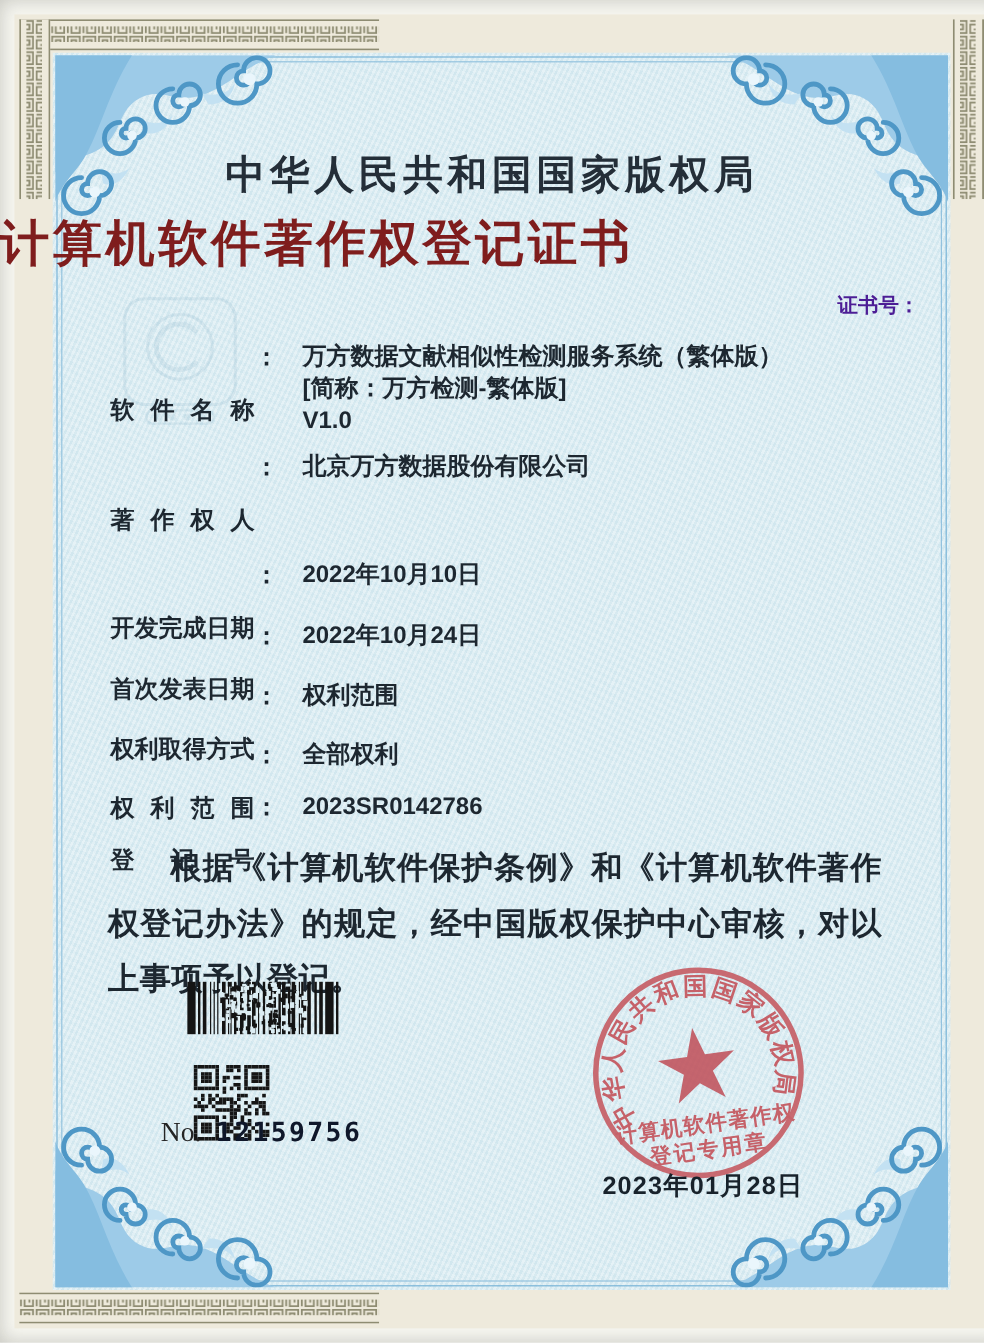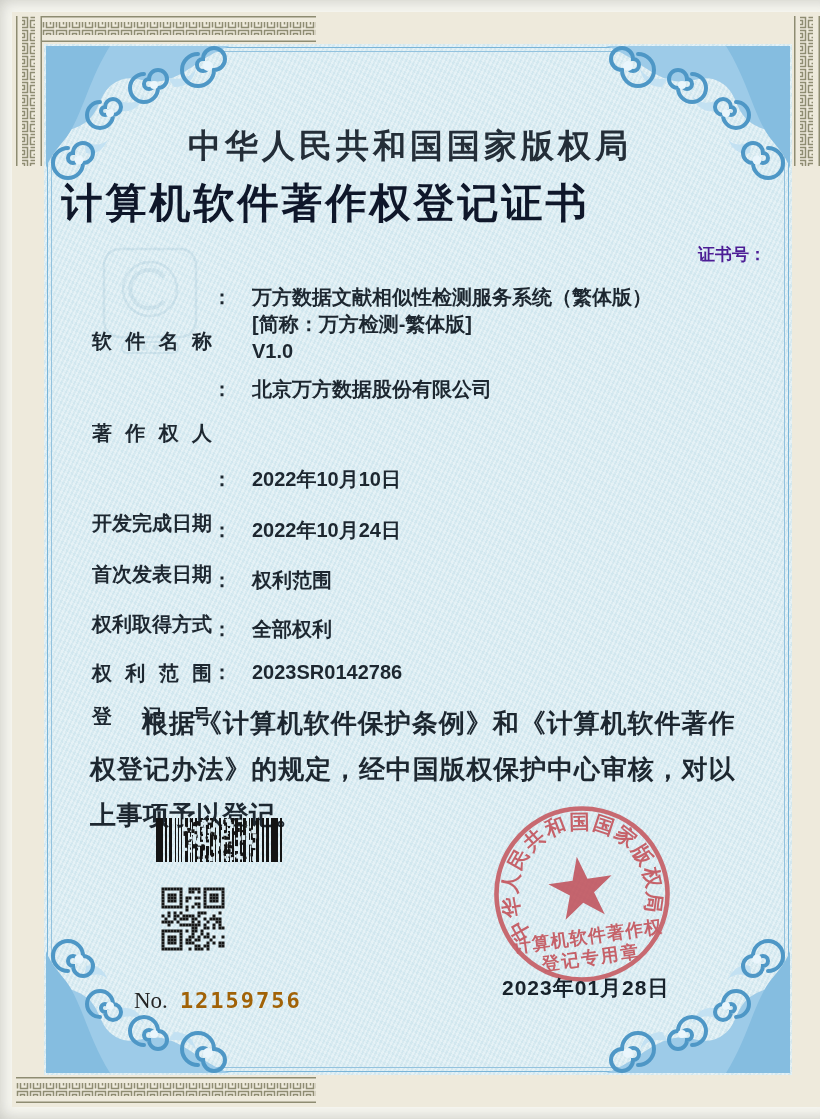--- a/index.html
+++ b/index.html
@@ -30,48 +30,48 @@
   .corner.bl{bottom:46px;left:46px;transform:scaleY(-1);}
   .corner.br{bottom:46px;right:46px;transform:scale(-1,-1);}
   .emblem{position:absolute;left:100px;top:246px;opacity:.5;}
 
   .authority{
     position:absolute;top:124px;left:0;width:820px;text-align:center;
     font-family:"Liberation Serif",serif;font-weight:700;
     font-size:33px;letter-spacing:4px;color:#242e38;
   }
   .certtitle{
-    position:absolute;top:176px;left:0;width:651px;text-align:center;
+    position:absolute;top:176px;left:0;width:651px;
     font-family:"Liberation Serif",serif;font-weight:700;
-    font-size:41px;letter-spacing:3px;color:#0f172a;
+    font-size:41px;letter-spacing:3px;color:#7f1d1d;
   }
   .certno{
     position:absolute;top:243px;right:70px;
     font-size:17px;font-weight:700;color:#4c1d95;
     display:flex;gap:14px;
   }
   .frow{position:absolute;left:92px;display:flex;align-items:flex-start;color:#1d2730;}
   .flabel{
     display:inline-block;width:120px;font-size:20px;font-weight:700;
     text-align:justify;text-align-last:justify;white-space:nowrap;margin-top:44px;
   }
   .fcolon{font-size:20px;font-weight:700;margin:0 6px 0 0;}
   .fvalue{font-size:20px;font-weight:600;line-height:27px;margin-left:14px;white-space:nowrap;}
   .statement{
     position:absolute;top:700px;left:90px;width:645px;
     font-size:26px;font-weight:600;line-height:46px;color:#1d2730;
     text-indent:2em;text-align:justify;letter-spacing:.5px;
   }
   .barcode{position:absolute;left:156px;top:818px;}
   .qrcode{position:absolute;left:160px;top:886px;}
-  .serial{position:absolute;left:134px;top:988px;display:flex;align-items:baseline;gap:12px;}
+  .serial{position:absolute;left:134px;top:931px;display:flex;align-items:baseline;gap:12px;}
   .serial .prefix{font-family:"Liberation Serif",serif;font-size:23px;color:#252525;}
   .serial .num{
     font-family:"DejaVu Sans Mono",monospace;font-size:22px;font-weight:600;
-    color:#a16207;letter-spacing:2px;
+    color:#0f172a;letter-spacing:2px;
   }
   .seal{position:absolute;left:470px;top:782px;width:224px;height:224px;opacity:.92;}
   .issuedate{
     position:absolute;left:502px;top:974px;
     font-size:21px;font-weight:700;color:#18222b;letter-spacing:1px;
   }
 </style>
 </head>
 <body>
 

